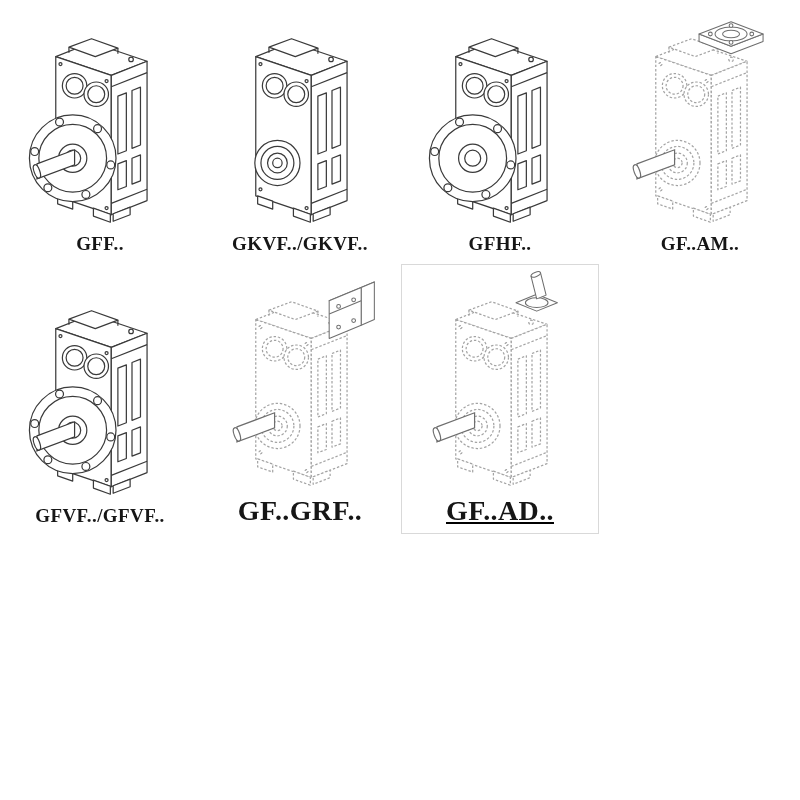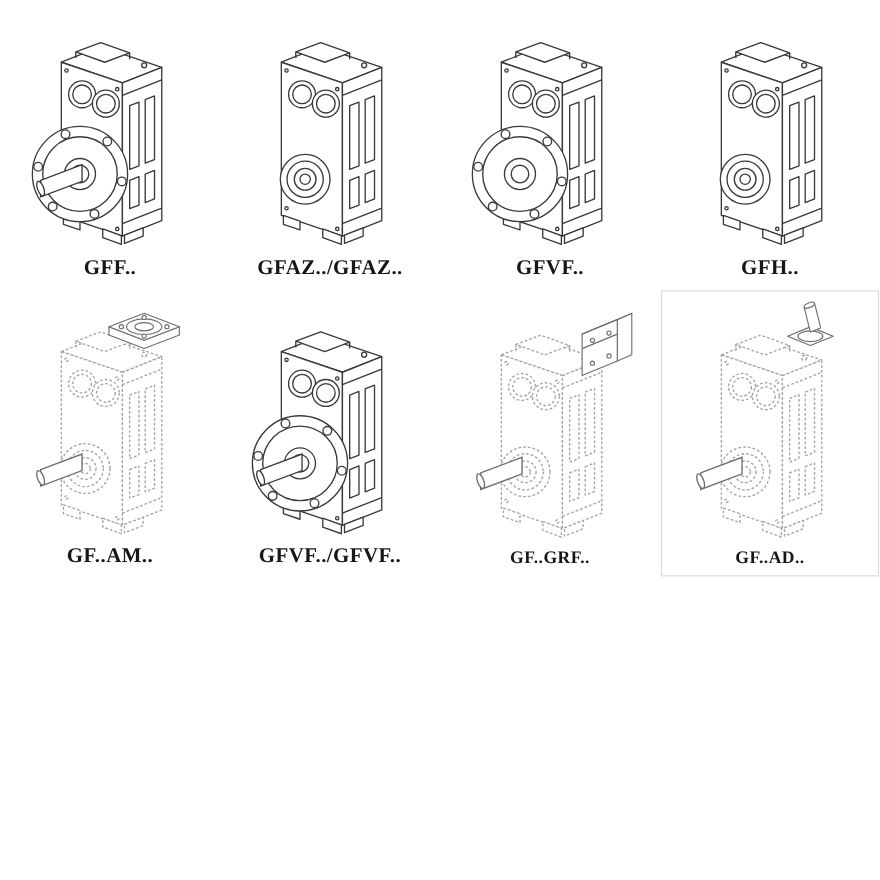--- a/index.html
+++ b/index.html
@@ -1,22 +1,22 @@
 <!DOCTYPE html>
 <html><head>
 <meta charset="utf-8">
 <style>
   html,body{margin:0;padding:0;background:#fff;}
   body{width:800px;height:800px;overflow:hidden;font-family:"Liberation Serif","DejaVu Serif",serif;}
   .grid{width:800px;height:576px;display:grid;grid-template-columns:repeat(4,1fr);grid-template-rows:repeat(3,1fr);background:#fff;}
   .cell{margin:0;display:flex;flex-direction:column;align-items:center;justify-content:flex-end;padding:2px 0 8px;}
-  .cell-outlined{outline:1px solid #d9d9d9;outline-offset:-2px;}
+  .cell-outlined{outline:1px solid #d9d9d9;outline-offset:-2px;text-decoration:underline;}
   svg.art{width:160px;height:auto;display:block;}
   .lbl{font-weight:bold;font-size:19px;line-height:1.1;color:#161616;letter-spacing:.4px;white-space:nowrap;margin-top:2px;}
-  .lbl-lg{font-size:16px;text-align:right;}
+  .lbl-lg{font-size:28px;text-align:right;}
   
   svg.solid{color:#3a3a3a;}
   svg.phantom{color:#a3a3a3;}
   svg.phantom use{stroke-dasharray:2.6 2;}
   svg.phantom use.addon{stroke-dasharray:none;color:#6e6e6e;}
 </style>
 </head>
 <body>
 
 <svg width="0" height="0" style="position:absolute" aria-hidden="true">
@@ -149,41 +149,33 @@
     </svg>
     <figcaption class="lbl">GFF..</figcaption>
   </figure>
 
   <figure class="cell">
     <svg class="art solid" viewBox="0 0 170 244">
       <use href="#sym-body"></use>
       <use href="#sym-bores"></use>
       <use href="#sym-boss"></use>
     </svg>
-    <figcaption class="lbl">GFAZ../GFAZ..</figcaption>
+    <figcaption class="lbl">GKVF../GKVF..</figcaption>
   </figure>
 
 
   <figure class="cell">
     <svg class="art solid" viewBox="0 0 170 244">
       <use href="#sym-body"></use>
       <use href="#sym-bores"></use>
       <use href="#sym-flange"></use>
     </svg>
-    <figcaption class="lbl">GFVF..</figcaption>
-  </figure>
-
-  <figure class="cell">
-    <svg class="art solid" viewBox="0 0 170 244">
-      <use href="#sym-body"></use>
-      <use href="#sym-bores"></use>
-      <use href="#sym-boss"></use>
-    </svg>
-    <figcaption class="lbl">GFH..</figcaption>
-  </figure>
+    <figcaption class="lbl">GFHF..</figcaption>
+  </figure>
+
 
 
   <figure class="cell">
     <svg class="art phantom" viewBox="0 0 170 244">
       <use href="#sym-body"></use>
       <use href="#sym-bores"></use>
       <use href="#sym-boss"></use>
       <use href="#sym-shaft" class="addon"></use>
       <use href="#sym-adapterplate" class="addon"></use>
     </svg>

